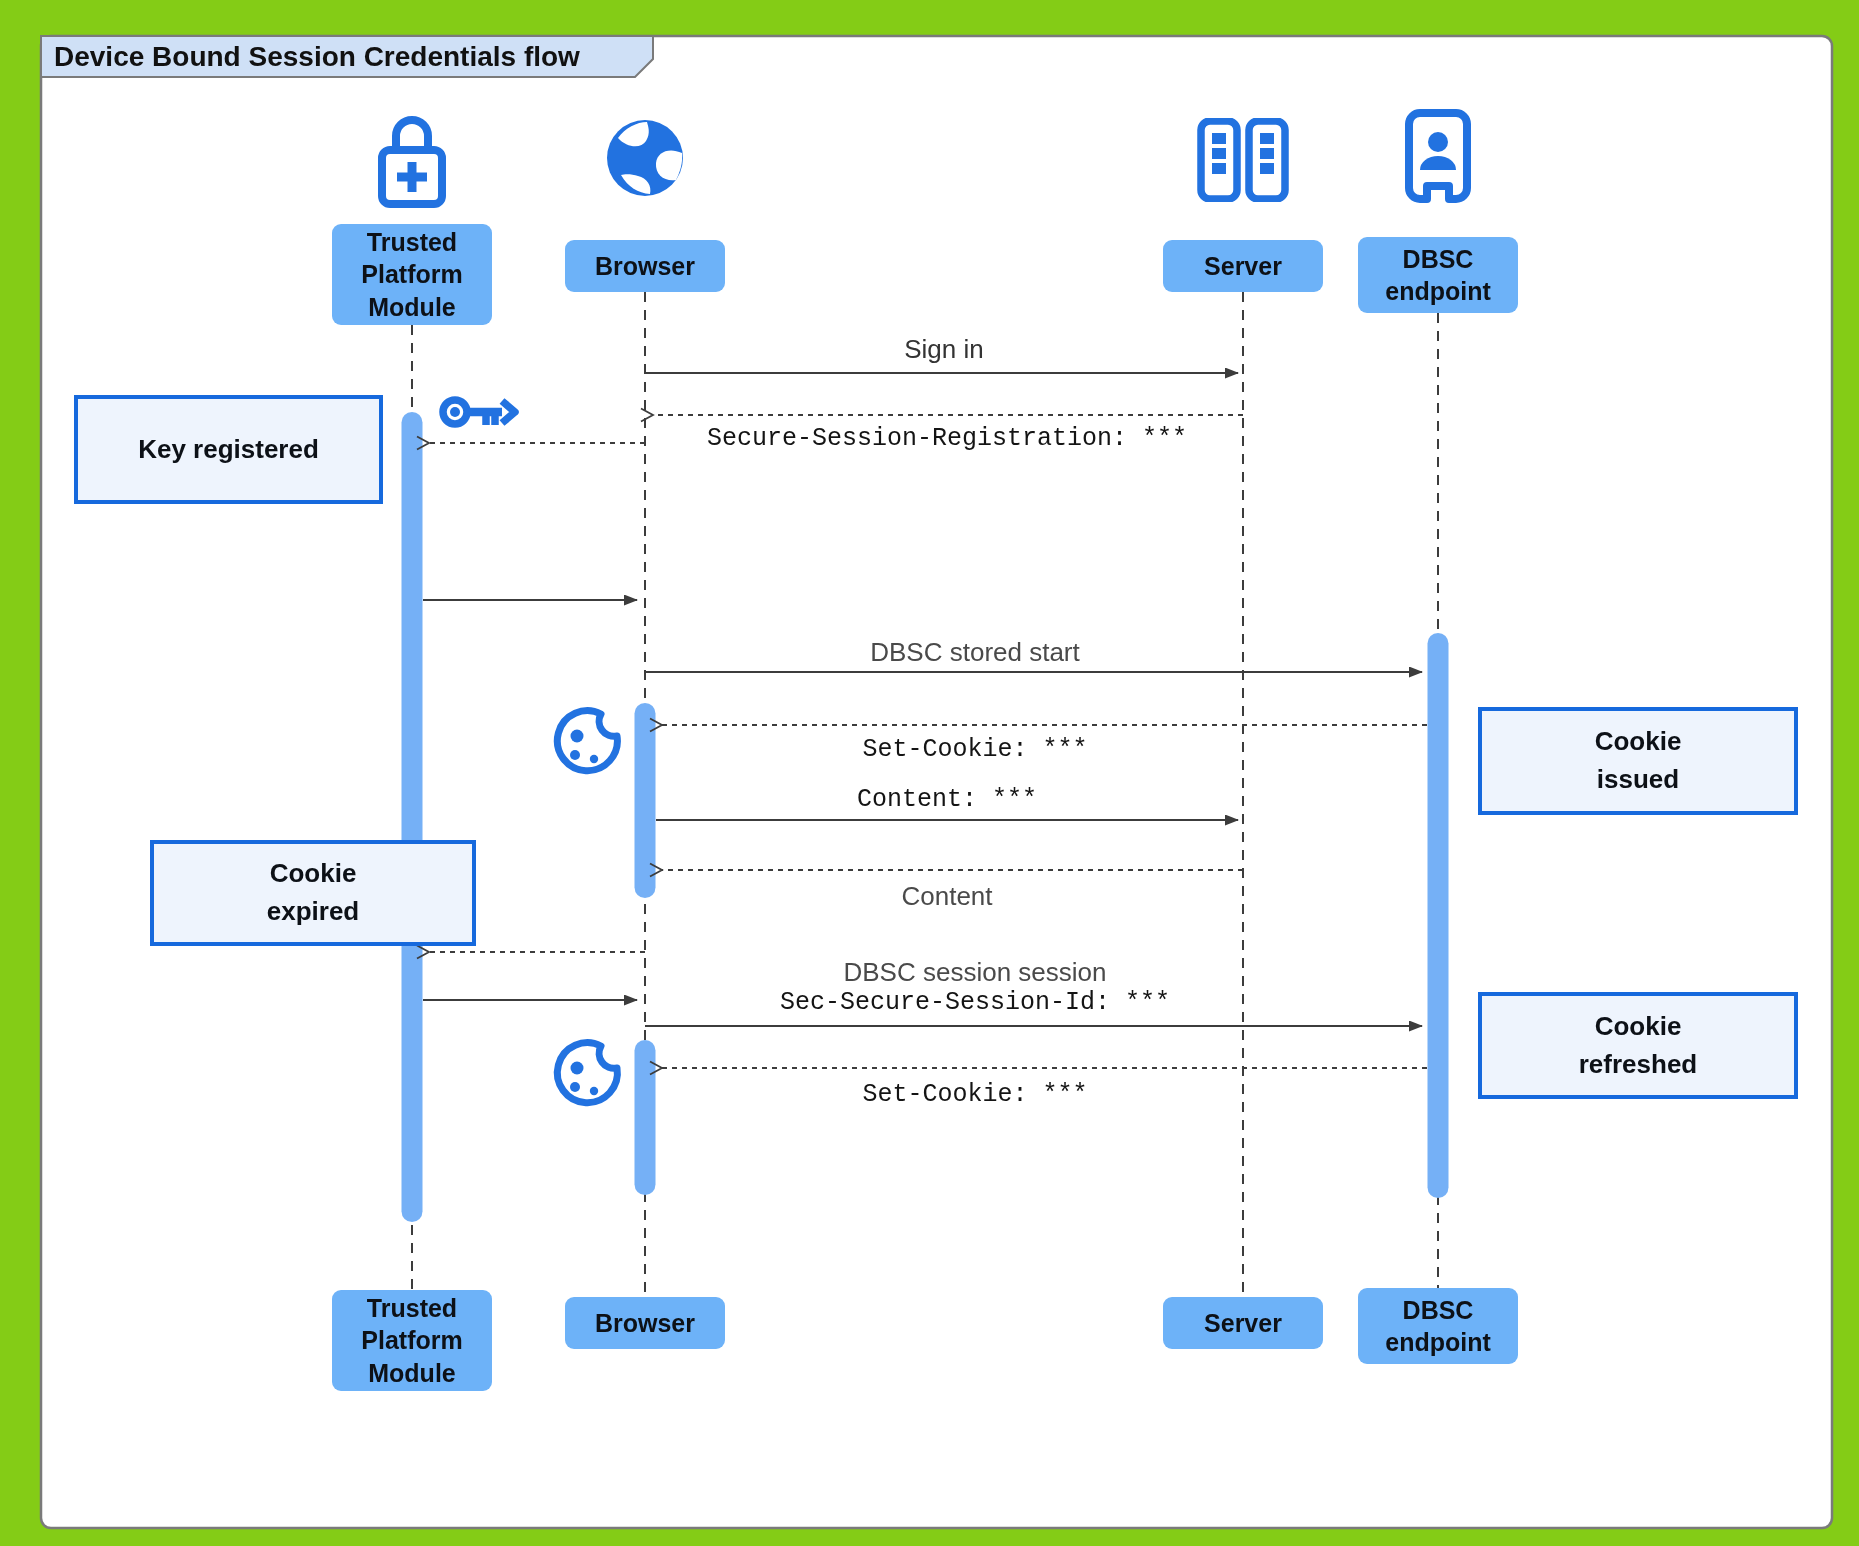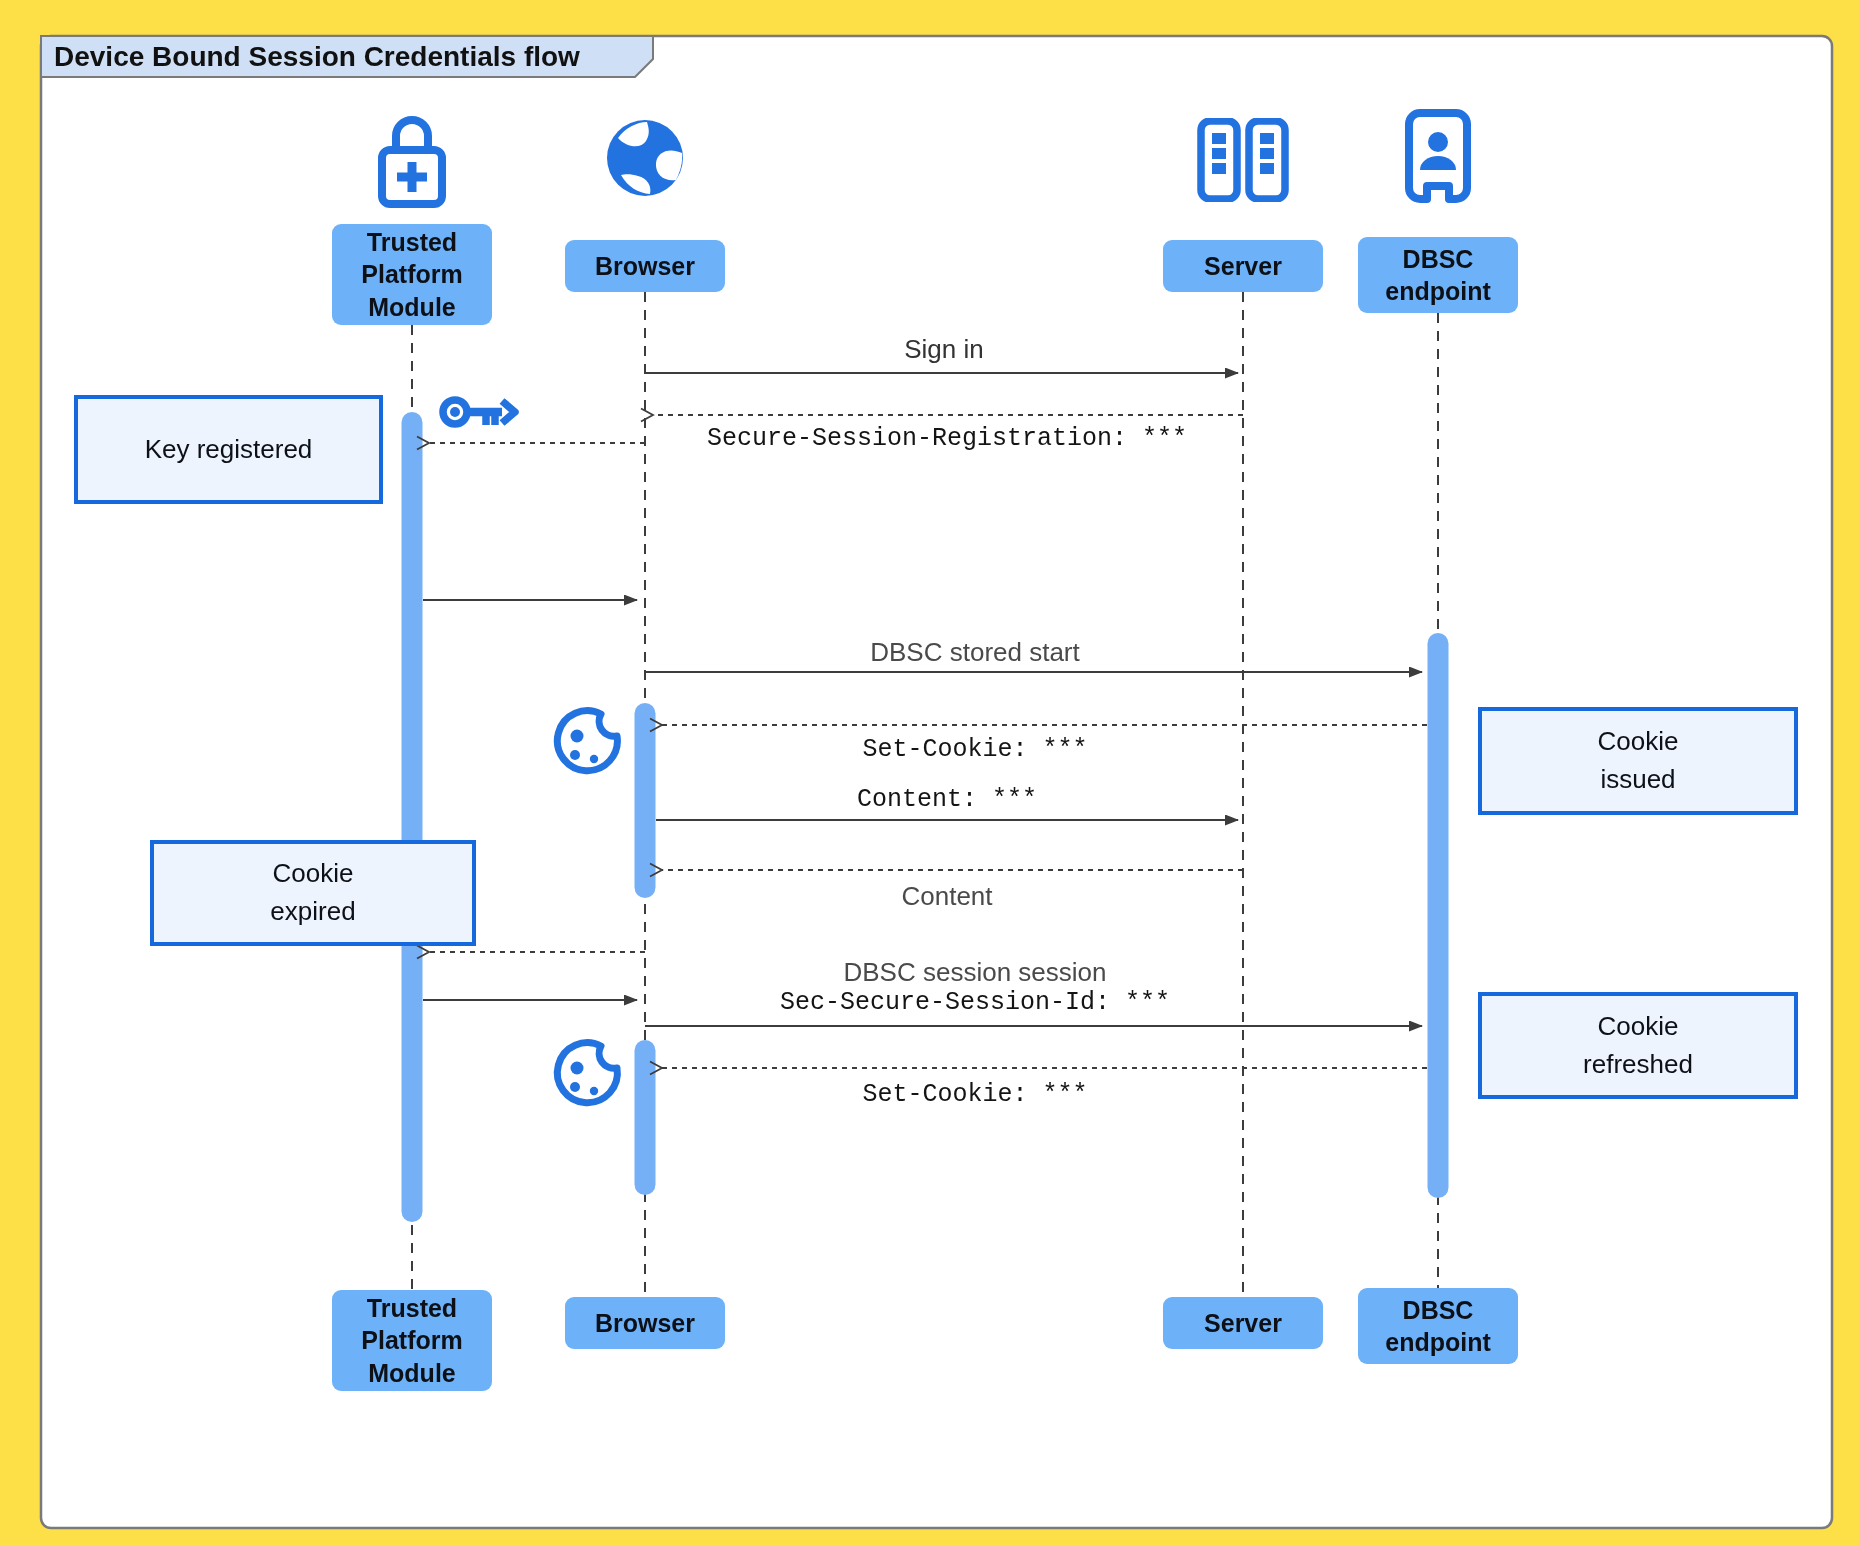--- a/index.html
+++ b/index.html
@@ -1,17 +1,17 @@
 <!DOCTYPE html>
 <html style="--icon-blue: #2272e0; --participant-fill: #6db2f8; --activation-fill: #75b0f6; --note-fill: #eef4fd; --note-border: #1669dd; --title-fill: #cfe0f6; --frame-border: #7a7a7a; --line: #3c3c3c;"><head>
 <meta charset="utf-8">
 <style>
   html,body{margin:0;padding:0;background:#ffffff;}
   #canvas{
-    position:relative;width:1859px;height:1546px;background:#fde047;overflow:hidden;
+    position:relative;width:1859px;height:1546px;background:#84cc16;overflow:hidden;
     font-family:"Liberation Sans","DejaVu Sans",sans-serif;
   }
   svg.overlay{position:absolute;left:0;top:0;z-index:1;}
   .lifeline{stroke:var(--line,#3c3c3c);stroke-width:2;stroke-dasharray:10 8;fill:none;}
   .activation{fill:var(--activation-fill,#75b0f6);}
   .msgline{stroke:var(--line,#3c3c3c);stroke-width:1.8;fill:none;}
   .msgline.dashed{stroke-dasharray:5 5;}
   .frame-rect{fill:#ffffff;stroke:var(--frame-border,#7a7a7a);stroke-width:2.5;}
   .title-tab{fill:var(--title-fill,#cfe0f6);stroke:var(--frame-border,#7a7a7a);stroke-width:2;}
   .abs{position:absolute;z-index:2;}
@@ -19,21 +19,21 @@
     left:54px;top:41px;font-size:28px;font-weight:bold;color:#111;z-index:3;letter-spacing:0px;
   }
   .pbox{
     background:var(--participant-fill,#6db2f8);border-radius:9px;
     display:flex;align-items:center;justify-content:center;text-align:center;
     font-weight:bold;font-size:25px;color:#0d1117;line-height:1.3;white-space:pre-line;
   }
   .note{
     background:var(--note-fill,#eef4fd);border:4px solid var(--note-border,#1669dd);
     display:flex;align-items:center;justify-content:center;text-align:center;
-    font-weight:normal;font-size:26px;color:#0d1117;line-height:1.45;white-space:pre-line;
+    font-weight:bold;font-size:26px;color:#0d1117;line-height:1.45;white-space:pre-line;
   }
   .mlabel{
     transform:translateX(-50%);font-size:26px;color:#4a4a4a;white-space:nowrap;
   }
   .mono{
     font-family:"Liberation Mono","DejaVu Sans Mono",monospace;color:#141414;font-size:25px;
   }
   .icon{color:var(--icon-blue,#2272e0);}
   .icon svg{display:block;}
 </style>

